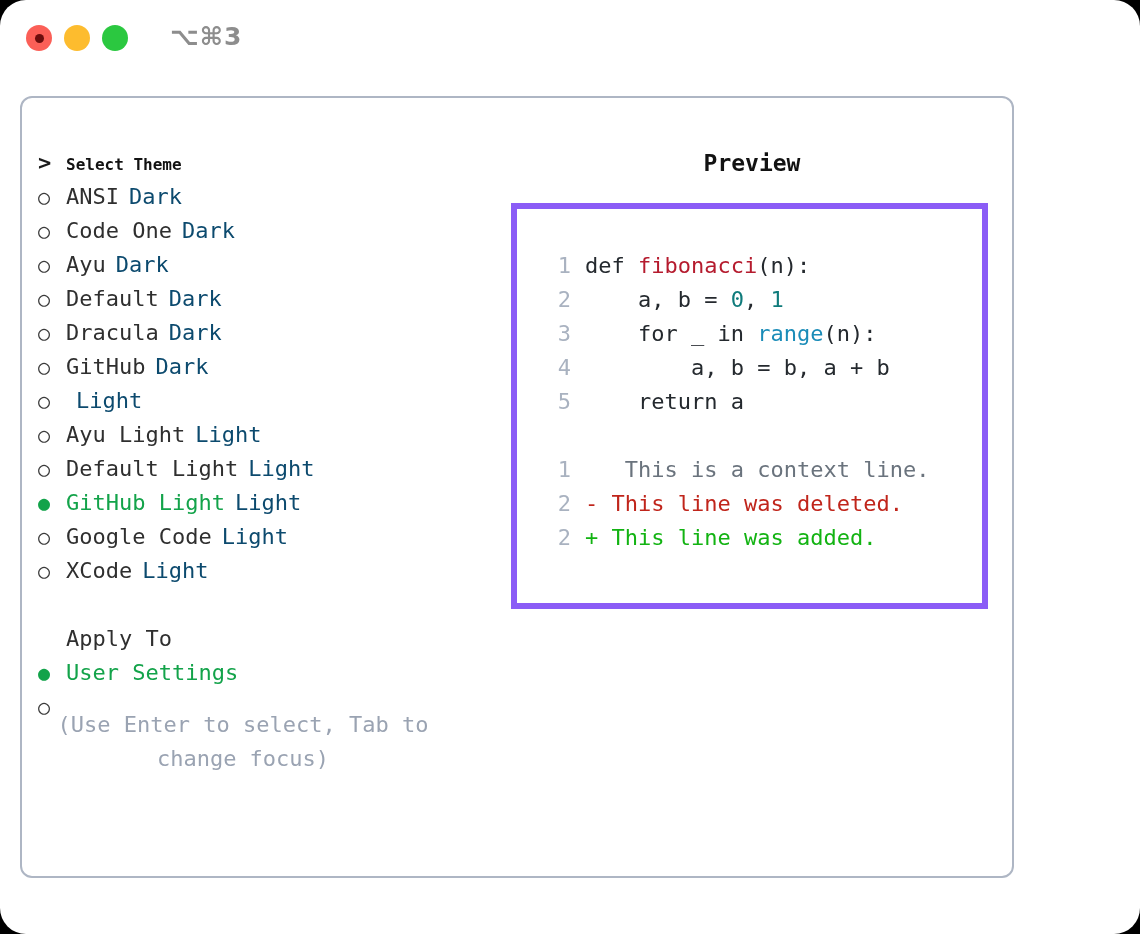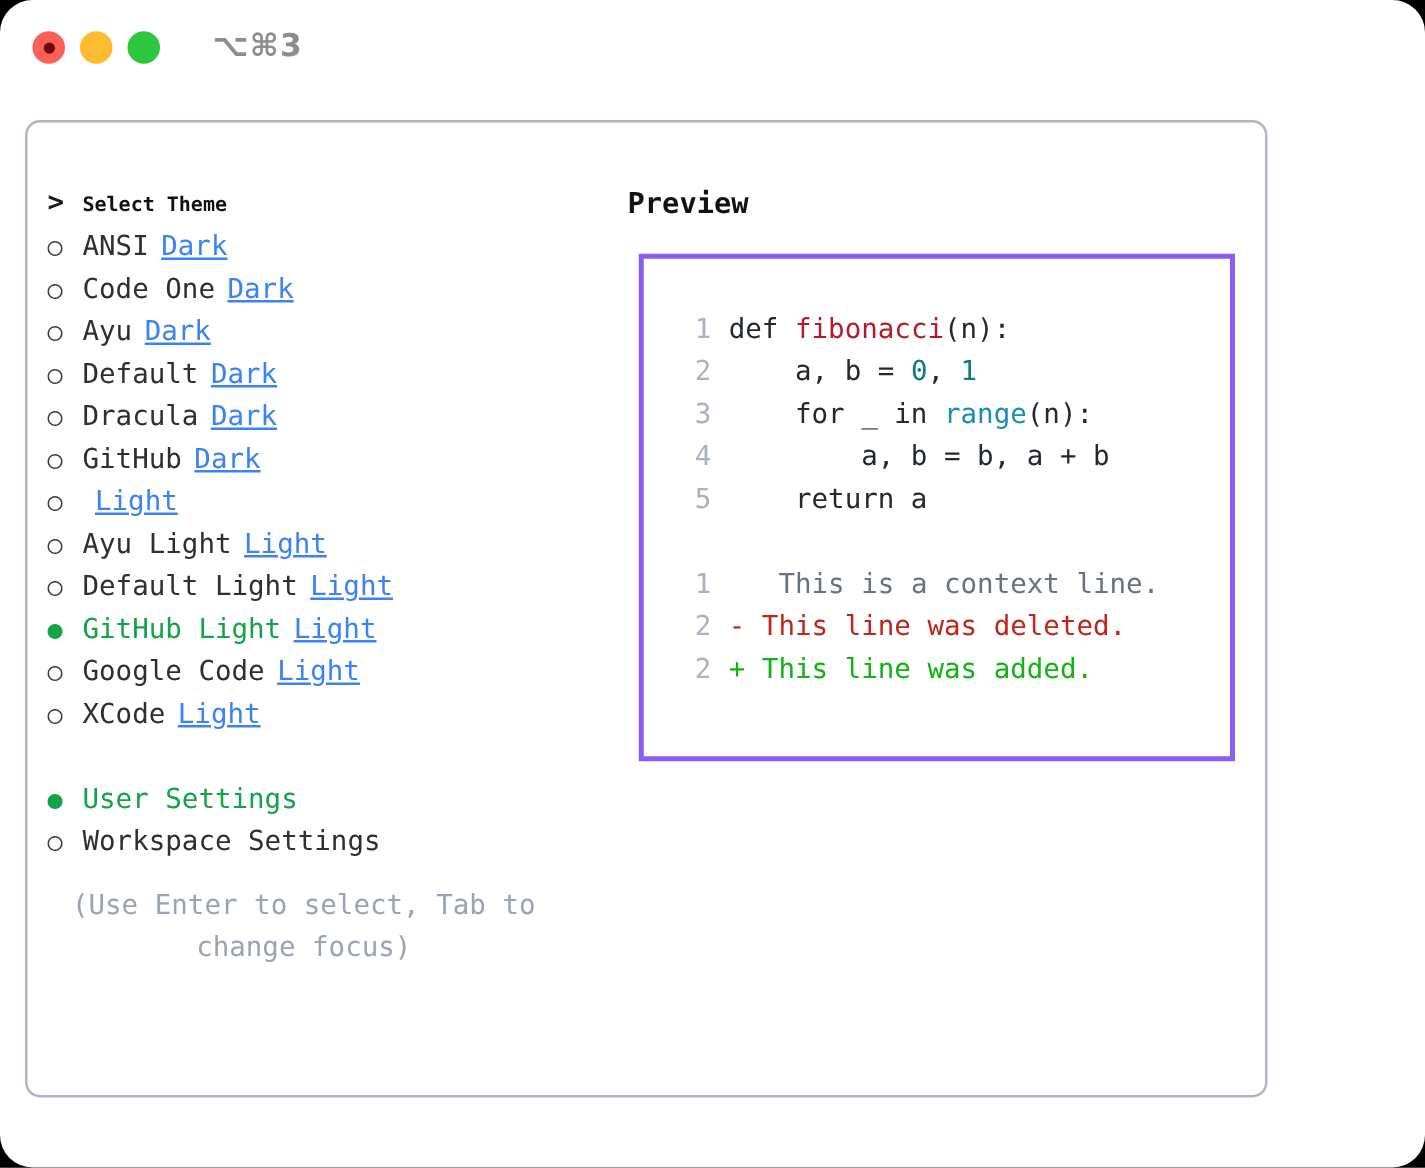--- a/index.html
+++ b/index.html
@@ -114,23 +114,22 @@
   .heading {
     font-weight: bold;
     color: #121212;
     font-size: 16px;
   }
 
   .label { color: #2f2f2f; }
   .label.sel { color: #13a34a; }
 
   .badge {
-    color: #3b82f6;
+    color: #0c4a6e;
     margin-left: 10px;
-    text-decoration: underline;
   }
 
   .spacer { height: 34px; }
 
   #hint {
     position: absolute;
     left: 16px;
     top: 610px;
     width: 410px;
     font-size: 22px;
@@ -138,36 +137,37 @@
     color: #9aa3b2;
     text-align: center;
   }
 
   
   #right-col {
     position: absolute;
     left: 480px;
     top: 48px;
     width: 500px;
+    text-align: center;
   }
 
   #preview-title {
     font-size: 23px;
     font-weight: bold;
     color: #121212;
     line-height: 34px;
   }
 
   #preview-box {
     position: absolute;
     left: 489px;
     top: 105px;
     width: 477px;
     height: 406px;
-    border: 4px solid #8b5cf6;
+    border: 6px solid #8b5cf6;
     background: #ffffff;
   }
 
   #code {
     position: absolute;
     left: 26px;
     top: 40px;
     font-size: 22px;
     line-height: 34px;
     white-space: pre;
@@ -228,24 +228,27 @@
           <div class="row"><span class="bullet">○</span><span class="badge">Light</span></div>
           <div class="row"><span class="bullet">○</span><span class="label">Ayu Light</span><span class="badge">Light</span></div>
           <div class="row"><span class="bullet">○</span><span class="label">Default Light</span><span class="badge">Light</span></div>
           <div class="row"><span class="bullet on">●</span><span class="label sel">GitHub Light</span><span class="badge">Light</span></div>
           <div class="row"><span class="bullet">○</span><span class="label">Google Code</span><span class="badge">Light</span></div>
           <div class="row"><span class="bullet">○</span><span class="label">XCode</span><span class="badge">Light</span></div>
         </div>
 
       <div class="spacer"></div>
 
+      <div class="row">
+        <span class="bullet"> </span><span class="label">Apply To</span>
+      </div>
 
       <div id="apply-list">
           <div class="row"><span class="bullet on">●</span><span class="label sel">User Settings</span></div>
-          <div class="row"><span class="bullet">○</span><span class="label">Workspace Settings</span></div>
+          <div class="row"><span class="bullet">○</span></div>
         </div>
 
     </div>
 
     <div id="hint">(Use Enter to select, Tab to change focus)</div>
 
     <div id="right-col">
       <div id="preview-title">Preview</div>
     </div>
 

